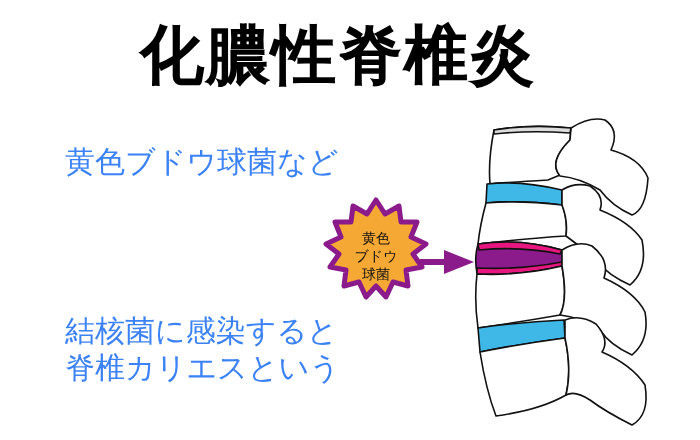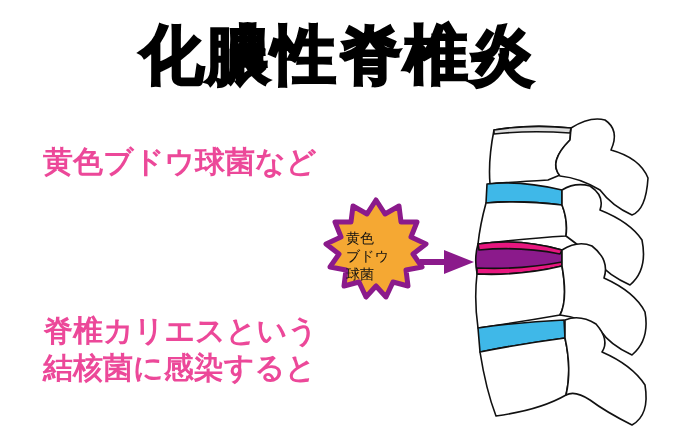--- a/index.html
+++ b/index.html
@@ -1,41 +1,41 @@
 <!DOCTYPE html>
 <html><head>
 <meta charset="utf-8">
 <style>
   html, body { margin: 0; padding: 0; background: #ffffff; }
   body { width: 700px; height: 440px; position: relative; overflow: hidden;
          font-family: "DejaVu Sans", sans-serif; }
   .title { position: absolute; left: 0; top: 10px; width: 676px; text-align: center;
-           font-size: 64px; font-weight: 700; color: #000; letter-spacing: 2px;
+           font-size: 64px; font-weight: 400; color: #000; letter-spacing: 2px;
            font-family: "DejaVu Sans", sans-serif; -webkit-text-stroke: 2.5px #000; line-height: 90px; }
-  .para { position: absolute; left: 43px; font-size: 30px; line-height: 37px; color: #ec4899;
-          font-family: "DejaVu Serif", serif; font-weight: bold; }
+  .para { position: absolute; left: 65px; font-size: 30px; line-height: 37px; color: #3b82f6;
+          font-family: "DejaVu Serif", serif; }
   .para1 { top: 143px; }
   .para2 { top: 312px; }
   .para div { white-space: nowrap; }
   svg.art { position: absolute; left: 0; top: 0; }
-  .burst-text { position: absolute; left: 346px; top: 230px; width: 60px; 
+  .burst-text { position: absolute; left: 346px; top: 230px; width: 60px; text-align: center;
                 font-size: 14px; line-height: 18px; color: #111; font-family: Liberation Serif, serif; }
 </style>
 </head>
 <body>
 
 <div class="title">化膿性脊椎炎</div>
 
 <div class="para para1">
   <div>黄色ブドウ球菌など</div>
 </div>
 
 <div class="para para2">
+  <div>結核菌に感染すると</div>
   <div>脊椎カリエスという</div>
-  <div>結核菌に感染すると</div>
 </div>
 
 <svg class="art" width="700" height="440" viewBox="0 0 700 440">
 
   <g>
     <polygon fill="#f5a833" stroke="#8b1a8b" stroke-width="5" stroke-linejoin="round" points="376,200 385,214 399,206 401,222 417,222 411,237 426,244 413,254 422,267 406,270 408,286 393,282 386,297 376,286 366,297 359,282 344,286 346,270 330,267 339,254 326,244 341,237 335,222 351,222 353,206 367,214"></polygon>
   </g>
 
   <g>
     <line x1="420" y1="262" x2="448" y2="262" stroke="#8b1a8b" stroke-width="6"></line>

